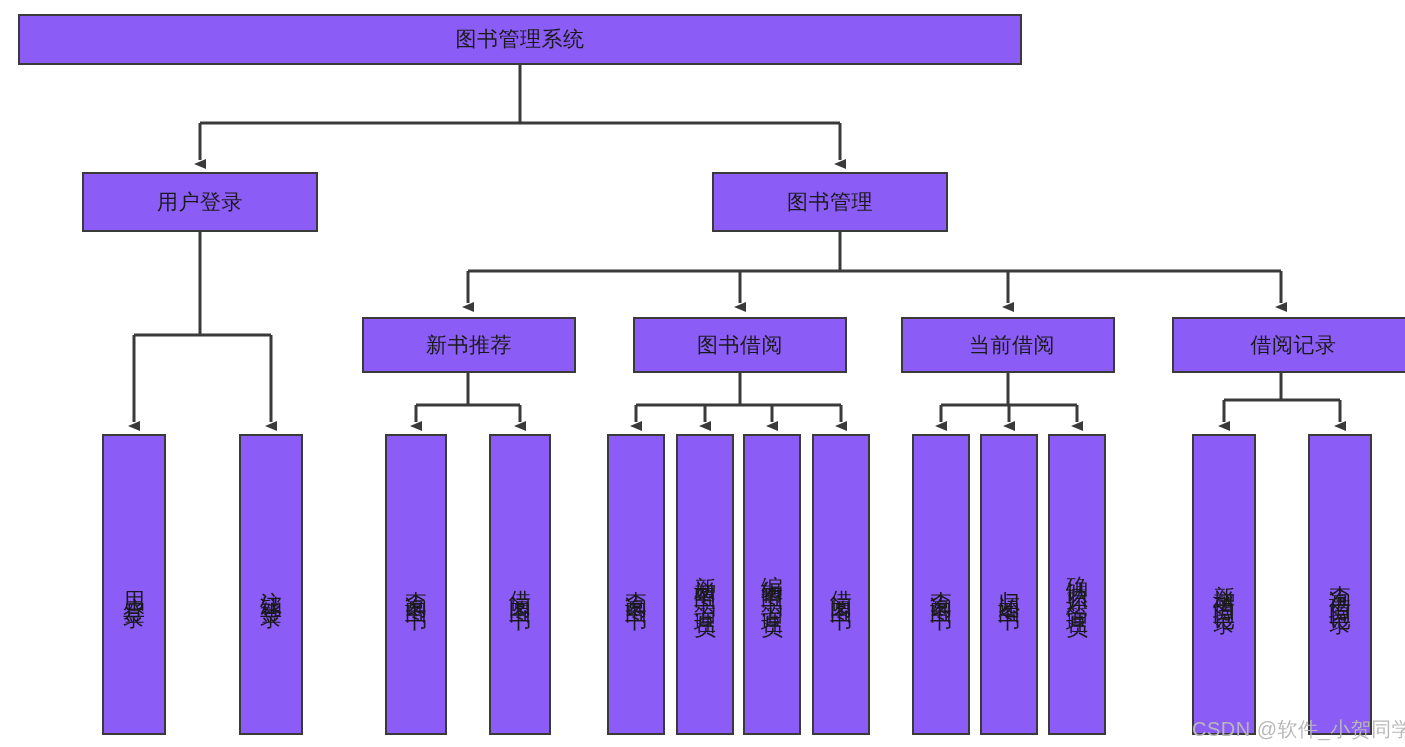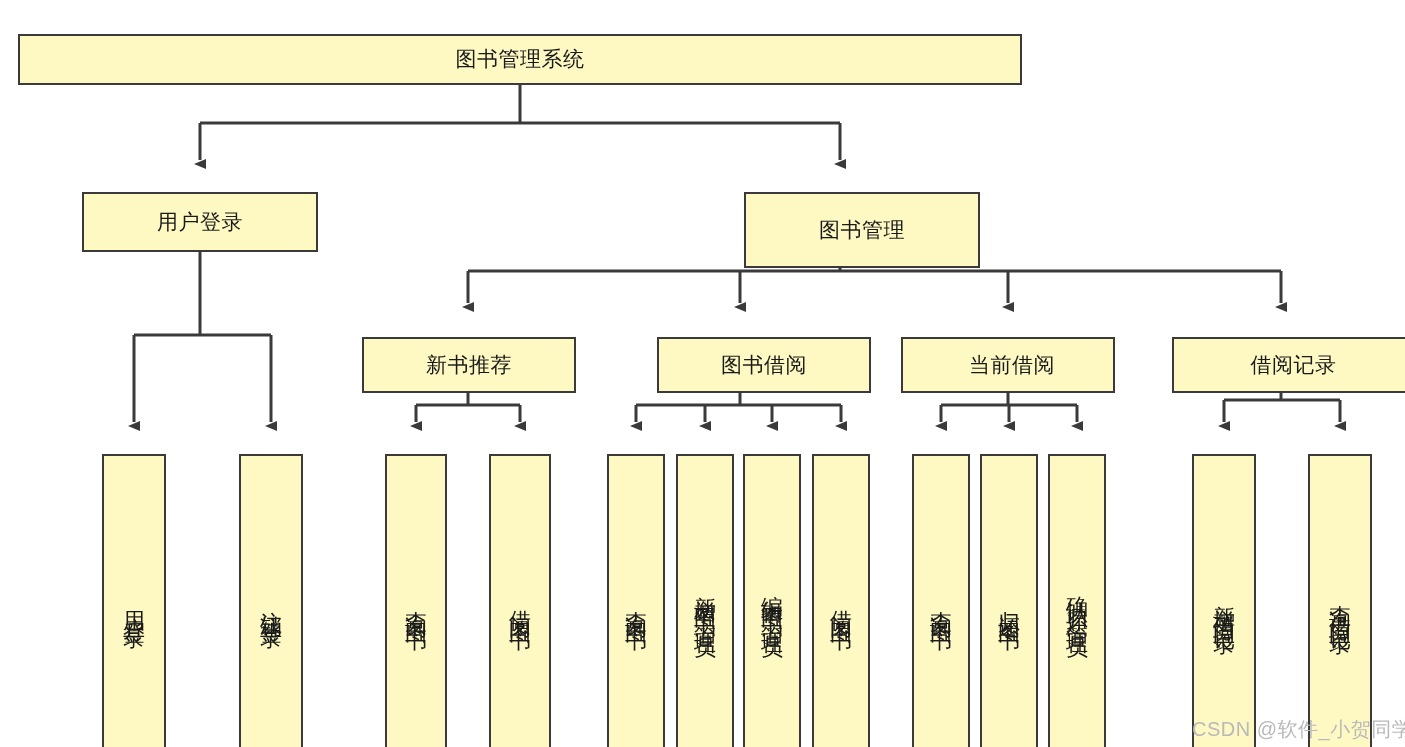--- a/index.html
+++ b/index.html
@@ -23,26 +23,25 @@
   svg.layer {
     position: absolute;
     left: 0; top: 0;
     width: 1405px;
     height: 747px;
     display: block;
   }
   .node-box {
     position: absolute;
     box-sizing: border-box;
-    background: #fef9c3;
+    background: #8b5cf6;
     border: 2.5px solid #3a3a3a;
     display: flex;
     align-items: center;
     justify-content: center;
-    margin-top: 20px;
   }
   .node-label {
     color: #1a1a1a;
     font-size: 21px;
     line-height: 1.18;
     letter-spacing: 0.5px;
     white-space: nowrap;
     text-align: center;
   }
   .node-box.vertical {
@@ -126,29 +125,29 @@
   </svg>
 
   <div class="node-box" style="left:18px; top:14px; width:1004px; height:51px;">
     <span class="node-label">图书管理系统</span>
   </div>
 
   <div class="node-box" style="left:82px; top:172px; width:236px; height:60px;">
     <span class="node-label">用户登录</span>
   </div>
 
-  <div class="node-box" style="left:744px; top:172px; width:236px; height:76px;">
+  <div class="node-box" style="left:712px; top:172px; width:236px; height:60px;">
     <span class="node-label">图书管理</span>
   </div>
 
   <div class="node-box" style="left:362px; top:317px; width:214px; height:56px;align-items:center;">
     <span class="node-label">新书推荐</span>
   </div>
 
-  <div class="node-box" style="left:657px; top:317px; width:214px; height:56px;">
+  <div class="node-box" style="left:633px; top:317px; width:214px; height:56px;">
     <span class="node-label">图书借阅</span>
   </div>
 
   <div class="node-box" style="left:901px; top:317px; width:214px; height:56px;padding-left:8px;">
     <span class="node-label">当前借阅</span>
   </div>
 
   <div class="node-box" style="left:1172px; top:317px; width:243px; height:56px;">
     <span class="node-label">借阅记录</span>
   </div>

